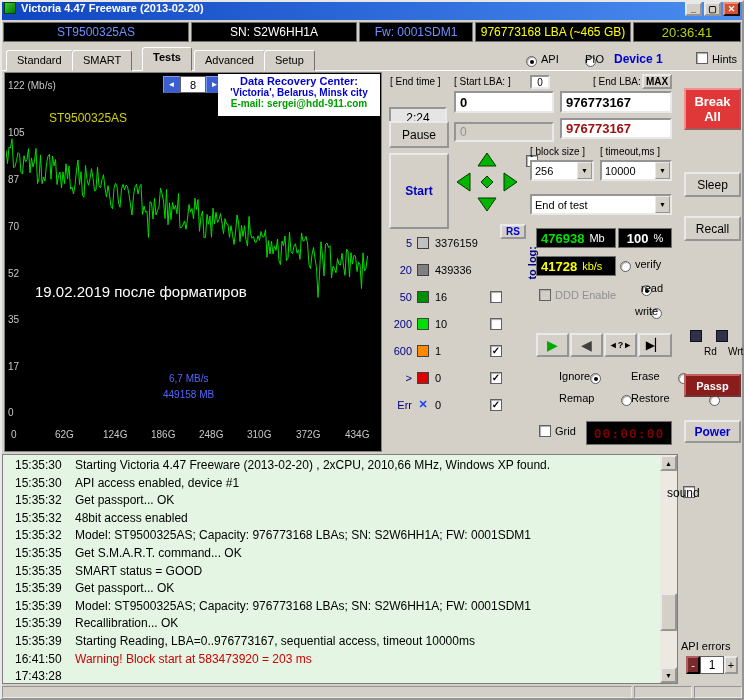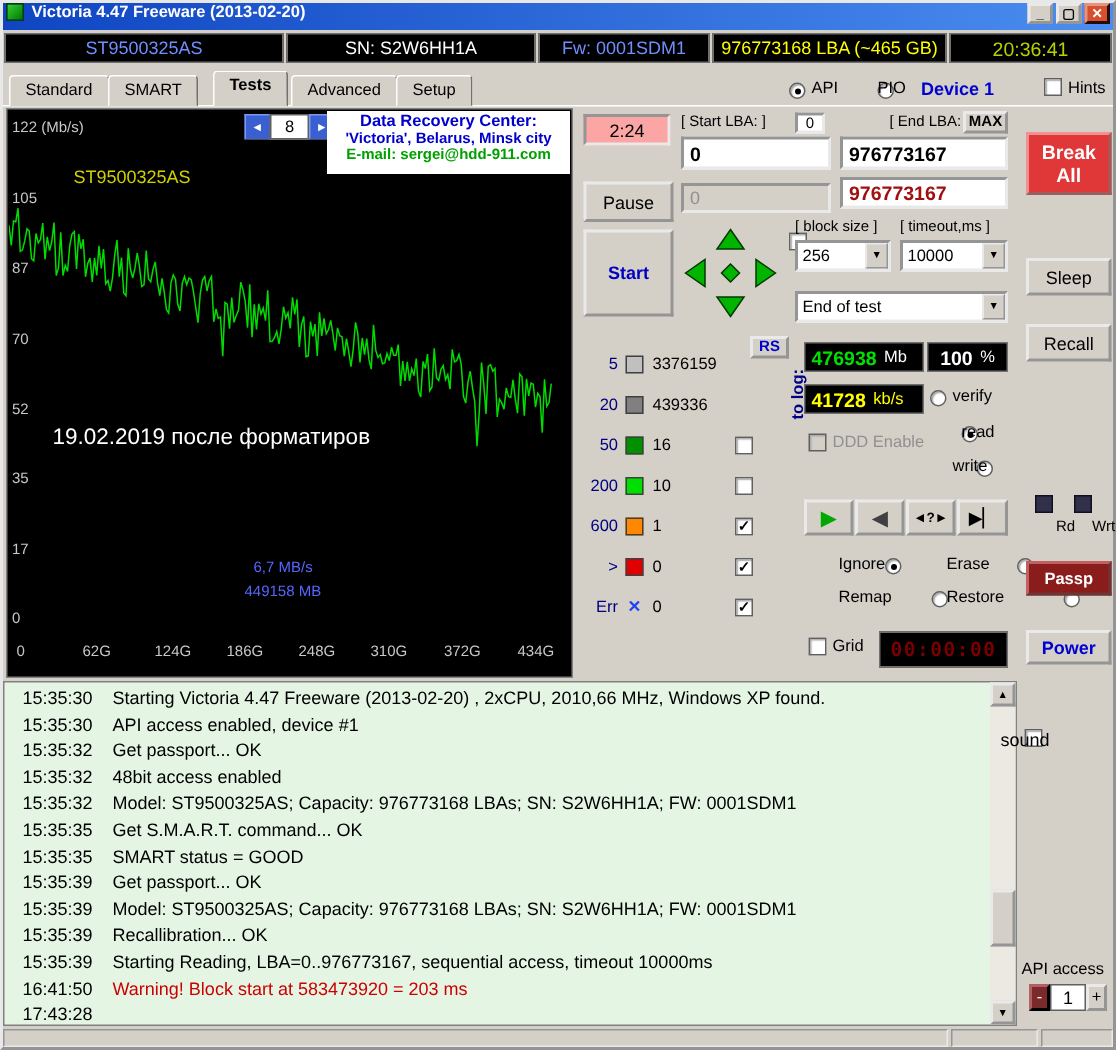--- a/index.html
+++ b/index.html
@@ -210,29 +210,29 @@
     </div>
   </div>
 
   
   <span class="abs minilbl" style="left:388px;top:74px">[ End time ]</span>
   <span class="abs minilbl" style="left:452px;top:74px">[ Start LBA: ]</span>
   <span class="abs in" style="left:528px;top:73px;width:20px;height:14px;background:#fff;font-size:10px;display:flex;align-items:center;justify-content:center">0</span>
   <span class="abs minilbl" style="left:591px;top:74px">[ End LBA: ]</span>
   <span class="abs btn out1" style="left:640px;top:72px;width:30px;height:15px;font-size:10px;font-weight:bold">MAX</span>
 
-  <div class="abs in" style="left:387px;top:74px;width:58px;height:21px;background:#fca5a5;display:flex;align-items:center;justify-content:center;font-size:12px">2:24</div>
+  <div class="abs in" style="left:387px;top:105px;width:58px;height:21px;background:#e5e5e5;display:flex;align-items:center;justify-content:center;font-size:12px">2:24</div>
   <div class="abs field" style="left:452px;top:89px;width:100px;height:22px">0</div>
   <div class="abs field" style="left:558px;top:89px;width:112px;height:22px">976773167</div>
 
   <div class="abs btn" style="left:387px;top:119px;width:60px;height:27px;font-size:12px">Pause</div>
   <div class="abs fieldgrey" style="left:452px;top:120px;width:100px;height:20px">0</div>
   <div class="abs field" style="left:558px;top:116px;width:112px;height:21px;color:#a01010">976773167</div>
 
-  <div class="abs btn startbtn" style="left:387px;top:151px;width:60px;height:58px">Start</div>
+  <div class="abs btn startbtn" style="left:387px;top:151px;width:60px;height:76px">Start</div>
 
   <svg class="abs" style="left:452px;top:148px" width="66" height="64" viewBox="0 0 66 64">
     <polygon points="33,3 42,16 24,16" fill="#00b400" stroke="#003800"></polygon>
     <polygon points="33,61 42,48 24,48" fill="#00b400" stroke="#003800"></polygon>
     <polygon points="3,32 16,23 16,41" fill="#00b400" stroke="#003800"></polygon>
     <polygon points="63,32 50,23 50,41" fill="#00b400" stroke="#003800"></polygon>
     <polygon points="33,26 39,32 33,38 27,32" fill="#00b400" stroke="#003800"></polygon>
   </svg>
   <span class="abs chk" style="left:524px;top:153px"></span>
 
@@ -416,21 +416,21 @@
   
   <div class="abs sbar">
     <span class="btn sbtn" style="top:0">▲</span>
     <span class="btn sthumb"></span>
     <span class="btn sbtn" style="bottom:0">▼</span>
   </div>
 
   
   <span class="abs chk" style="left:681px;top:484px"></span>
   <span class="abs lbl" style="left:665px;top:484px;font-size:12px">sound</span>
-  <span class="abs lbl" style="left:679px;top:638px">API access</span>
+  <span class="abs lbl" style="left:679px;top:638px">API errors</span>
   <div class="abs" style="left:684px;top:654px;display:flex">
     <span class="btn" style="width:14px;height:18px;background:#7a2a2a;color:#fff;border-color:#b06060 #3a0f0f #3a0f0f #b06060">-</span>
     <span style="width:24px;height:18px;background:#fff;border:1px solid #606060;display:flex;align-items:center;justify-content:center;font-size:12px">1</span>
     <span class="btn" style="width:14px;height:18px">+</span>
   </div>
 
   
   <div class="statuscell" style="left:0;width:630px"></div>
   <div class="statuscell" style="left:632px;width:58px"></div>
   <div class="statuscell" style="left:692px;width:48px"></div>

